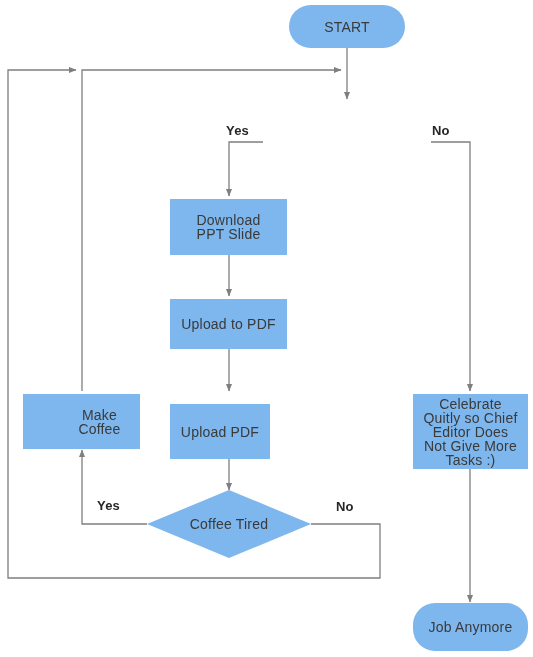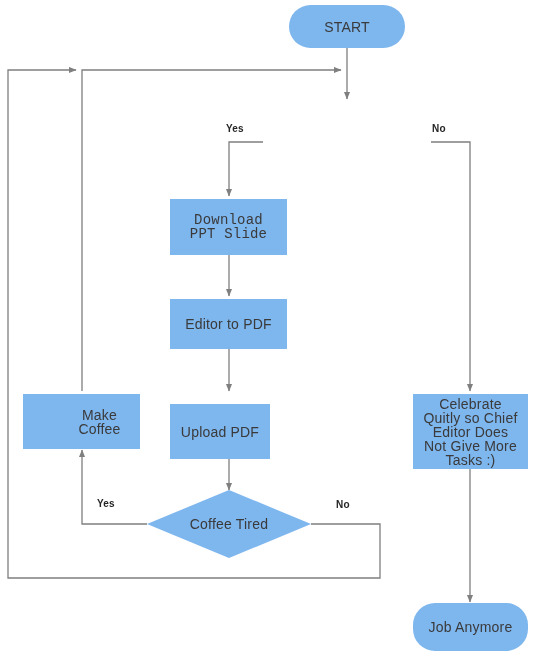--- a/index.html
+++ b/index.html
@@ -54,21 +54,21 @@
     width: 100%;
     height: 100%;
     z-index: 1;
   }
   .node-decision .label {
     position: relative;
     z-index: 2;
   }
   .edge-label {
     position: absolute;
-    font-size: 10px;
+    font-size: 13px;
     font-weight: bold;
     color: #262626;
     letter-spacing: 0.2px;
     z-index: 4;
     white-space: nowrap;
   }
 </style>
 </head>
 <body>
 
@@ -106,26 +106,26 @@
 
   <div class="node node-terminator" style="left:289px; top:5px; width:116px; height:43px;">
     <span class="label">START</span>
   </div>
 
 
   <span class="edge-label" style="left:226px; top:123px;">Yes</span>
 
   <span class="edge-label" style="left:432px; top:123px;">No</span>
 
-  <div class="node node-process" style="left:170px; top:199px; width:117px; height:56px;font-family:Liberation Mono, monospace;">
+  <div class="node node-process" style="left:170px; top:199px; width:117px; height:56px;">
     <span class="label" style="width:95px;">Download PPT Slide</span>
   </div>
 
   <div class="node node-process" style="left:170px; top:299px; width:117px; height:50px;">
-    <span class="label">Editor to PDF</span>
+    <span class="label">Upload to PDF</span>
   </div>
 
   <div class="node node-process" style="left:170px; top:404px; width:100px; height:55px;">
     <span class="label">Upload PDF</span>
   </div>
 
   <div class="node node-process" style="left:23px; top:394px; width:117px; height:55px;padding-left:36px;">
     <span class="label">Make Coffee</span>
   </div>
 

